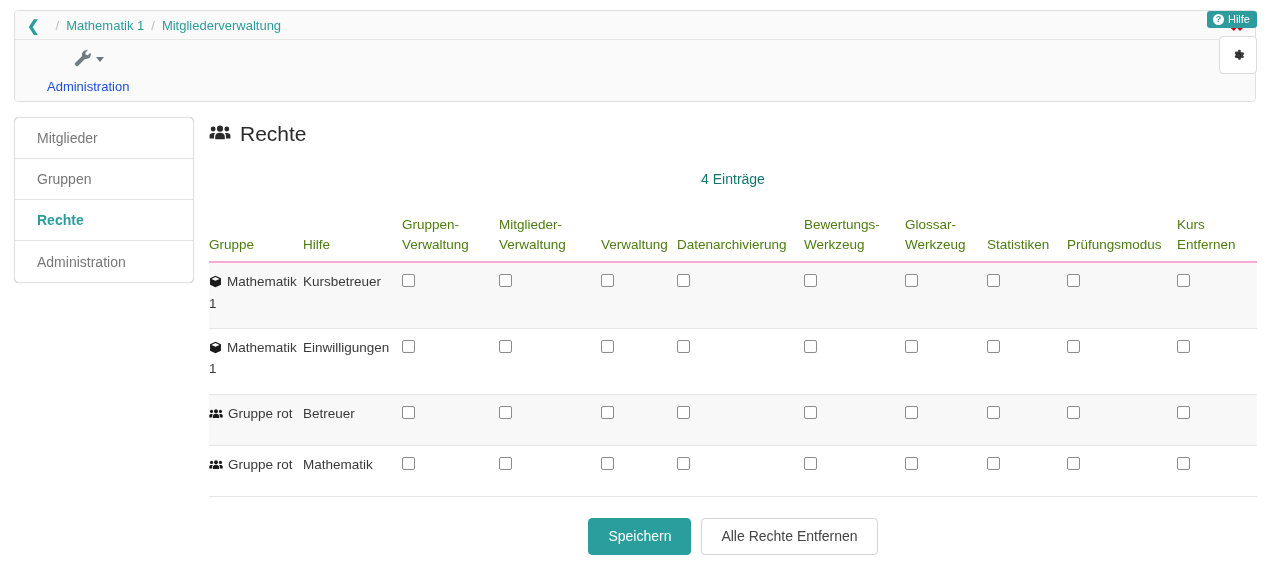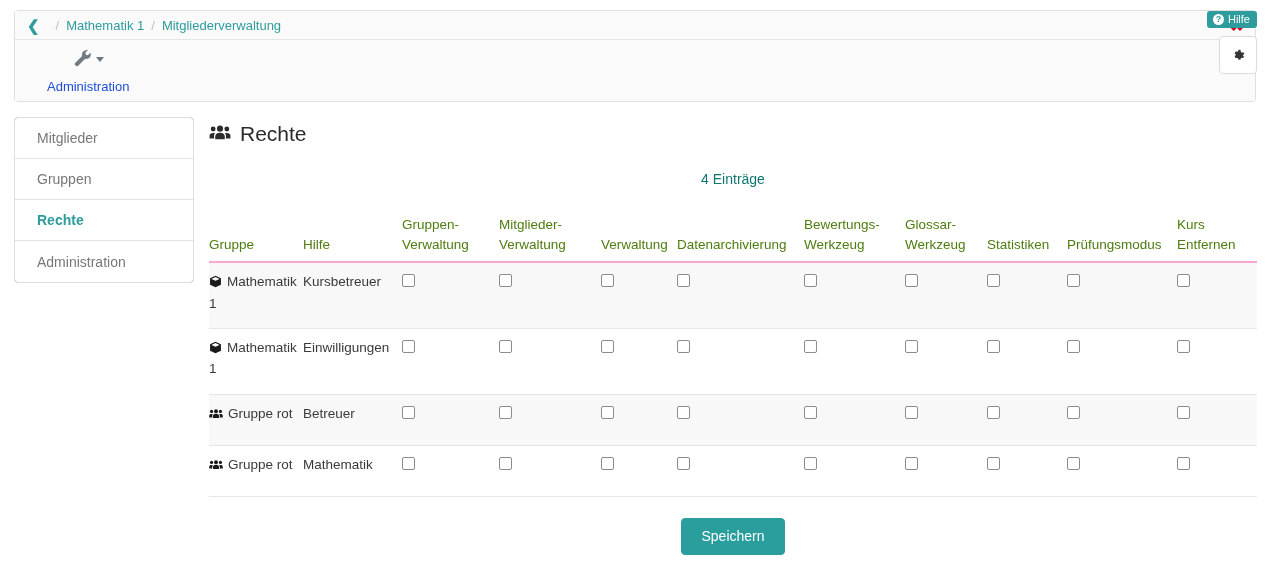--- a/index.html
+++ b/index.html
@@ -570,13 +570,14 @@
             <input type="checkbox" class="cbx" style="">
           </td>
       </tr>
 
     </tbody>
   </table>
 </div>
 
 <div class="footer-btns">
   <button class="btn btn-primary">Speichern</button>
+  <button class="btn btn-default">Alle Rechte Entfernen</button>
 </div>
 
 </body></html>

